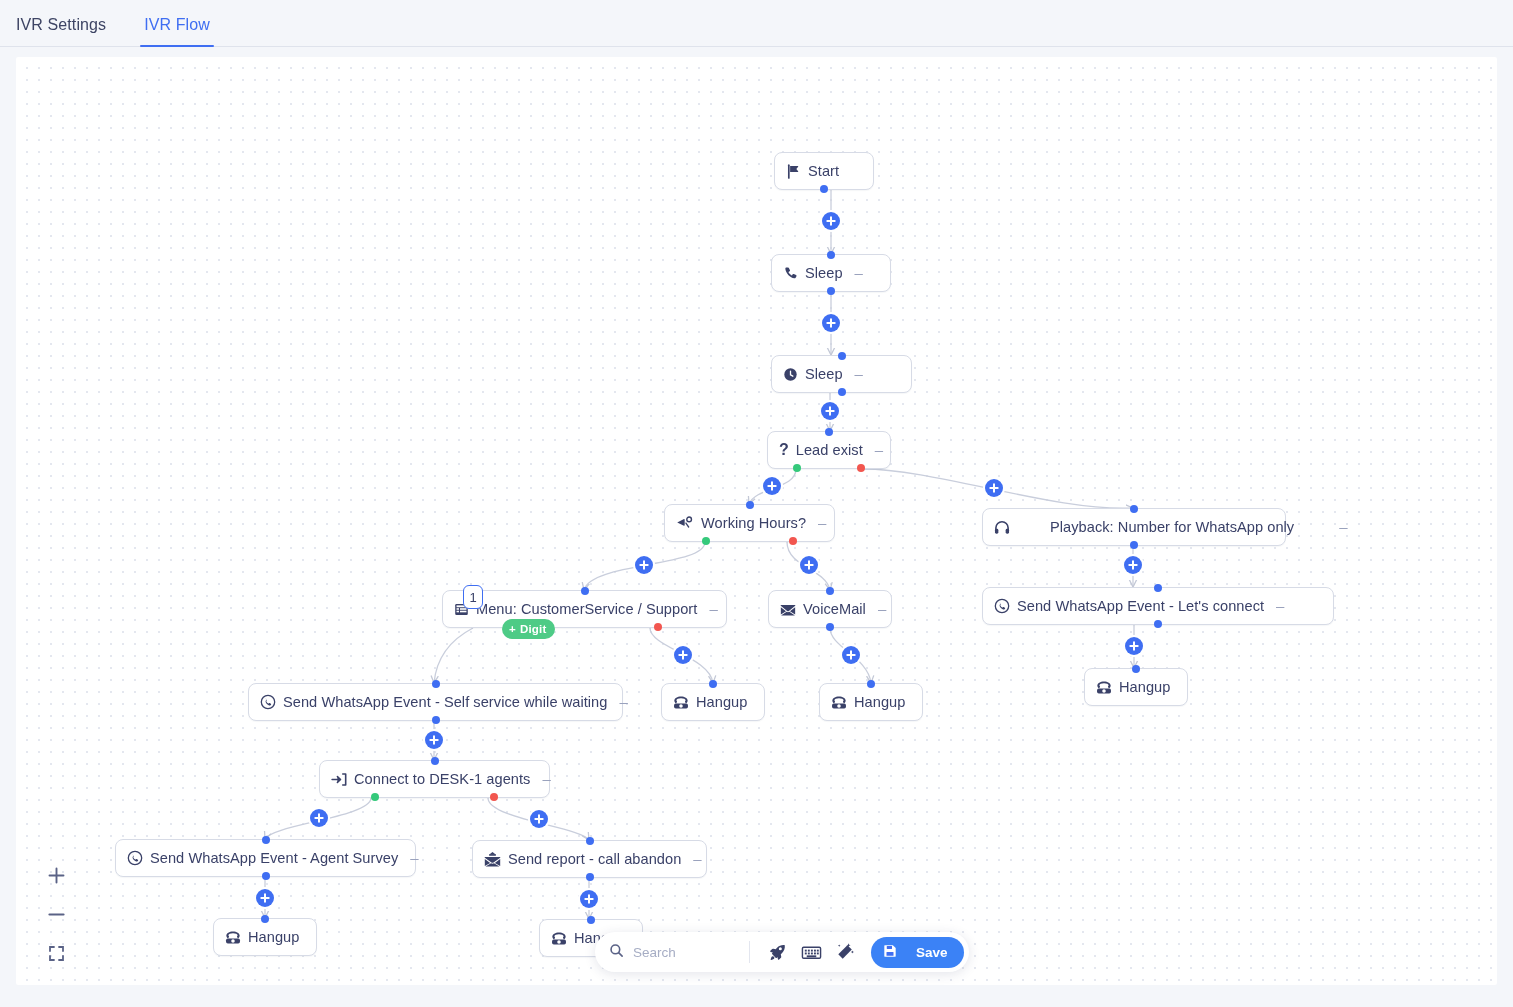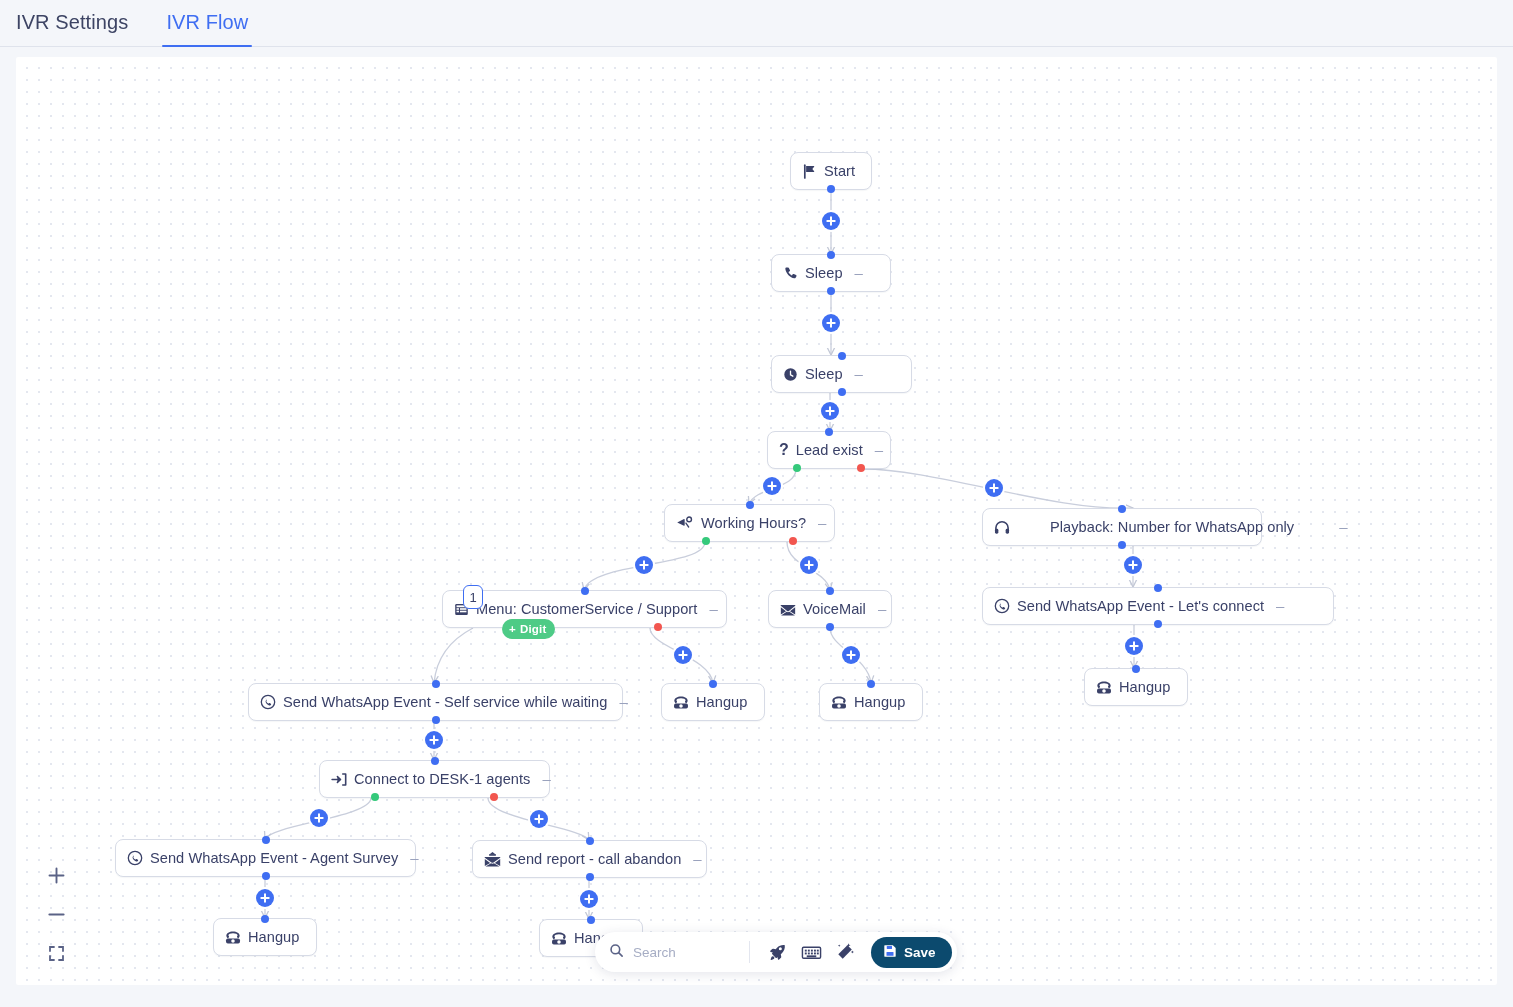--- a/index.html
+++ b/index.html
@@ -11,21 +11,21 @@
   }
 
   
   .tabbar {
     position: absolute; left: 0; top: 0; width: 1513px; height: 47px;
     background: #f4f6fa;
     border-bottom: 1px solid #dfe3ec;
     display: flex; align-items: flex-end; padding-left: 12px; gap: 30px;
   }
   .tab {
-    font-size: 20px; color: #3d4464; padding: 0 4px 12px 4px;
+    font-size: 16px; color: #3d4464; padding: 0 4px 12px 4px;
     letter-spacing: .1px; cursor: pointer; position: relative;
   }
   .tab.active { color: #3f6ef2; font-weight: 400; }
   .tab.active::after {
     content: ""; position: absolute; left: 0; right: 0; bottom: -1px;
     height: 2.5px; background: #3f6ef2; border-radius: 2px;
   }
 
   
   .canvas-wrap {
@@ -115,22 +115,22 @@
     font-family: inherit; width: 100%; background: transparent;
   }
   .toolbar .search-input::placeholder { color: #a6adc4; }
   .toolbar .divider { width: 1px; height: 22px; background: #e3e6ef; margin: 0 9px 0 2px; }
   .toolbar .ticon {
     width: 32px; height: 30px; display: flex; align-items: center; justify-content: center;
     color: #3a4168; cursor: pointer;
   }
   .savebtn {
     margin-left: 8px; height: 31px; padding: 0 16px 0 12px;
-    background: #0c4a6e; color: #fff; border: 0; border-radius: 16px;
-    display: flex; align-items: center; gap: 7px;
+    background: #3b82f6; color: #fff; border: 0; border-radius: 16px;
+    display: flex; align-items: center; gap: 19px;
     font-size: 13.5px; font-weight: 600; font-family: inherit; cursor: pointer;
   }
 </style>
 </head>
 <body>
 
 <div class="tabbar">
   <div class="tab">IVR Settings</div>
   <div class="tab active">IVR Flow</div>
 </div>
@@ -157,21 +157,21 @@
         <path d="M 1118 568 L 1118 611" fill="none" stroke="#c9cedc" stroke-width="1.3" marker-end="url(#arr)"></path>
         <path d="M 418 664 L 418 703" fill="none" stroke="#c9cedc" stroke-width="1.3" marker-end="url(#arr)"></path>
         <path d="M 355 741 C 355 760, 255 768, 249 782" fill="none" stroke="#c9cedc" stroke-width="1.3" marker-end="url(#arr)"></path>
         <path d="M 472 741 C 472 762, 565 770, 573 783" fill="none" stroke="#c9cedc" stroke-width="1.3" marker-end="url(#arr)"></path>
         <path d="M 249 820 L 249 861" fill="none" stroke="#c9cedc" stroke-width="1.3" marker-end="url(#arr)"></path>
         <path d="M 573 821 L 573 862" fill="none" stroke="#c9cedc" stroke-width="1.3" marker-end="url(#arr)"></path>
       </g>
   </svg>
 
   <div id="node-layer">
-      <div class="node" style="left: 774px; top: 95px; width: 82px;">
+      <div class="node" style="left: 758px; top: 95px; width: 100px;">
         <span class="nicon">
           <svg width="15" height="15" viewBox="0 0 16 16" fill="#3a4168">
             <path d="M3 1.2v13.6" stroke="#3a4168" stroke-width="1.8" stroke-linecap="round"></path>
             <path d="M4.4 2.1h8.2c.4 0 .6.45.35.76l-1.7 2.1a.55.55 0 0 0 0 .7l1.7 2.1c.25.31.05.76-.35.76H4.4z"></path>
           </svg>
         </span>
         <span class="nlabel">Start</span>
         <span class="port out"></span>
       </div>
       <div class="node" style="left: 755px; top: 197px; width: 120px;">
@@ -214,21 +214,21 @@
             <path d="M9.6 7.4l3.2 4.9c.2.3.64.33.87.05l.6-.72-3.6-5z"></path>
             <circle cx="13.9" cy="3.6" r="2.5" fill="none" stroke="#3a4168" stroke-width="1.5"></circle>
           </svg>
         </span>
         <span class="nlabel">Working Hours?</span>
         <span class="ncollapse">–</span>
         <span class="port in"></span>
         <span class="port yes" style="left: 24%;"></span>
         <span class="port no" style="left: 76%;"></span>
       </div>
-      <div class="node" style="left: 966px; top: 451px; width: 280px; gap: 40px;">
+      <div class="node" style="left: 966px; top: 451px; width: 304px; gap: 40px;">
         <span class="nicon">
           <svg width="16" height="15" viewBox="0 0 17 16" fill="none" stroke="#3a4168">
             <path d="M2 11V8.3a6.5 6.5 0 0 1 13 0V11" stroke-width="1.7" stroke-linecap="round"></path>
             <rect x="1" y="9.4" width="3.6" height="5.2" rx="1.5" fill="#3a4168" stroke="none"></rect>
             <rect x="12.4" y="9.4" width="3.6" height="5.2" rx="1.5" fill="#3a4168" stroke="none"></rect>
           </svg>
         </span>
         <span class="nlabel">Playback: Number for WhatsApp only</span>
         <span class="ncollapse">–</span>
         <span class="port in"></span>

